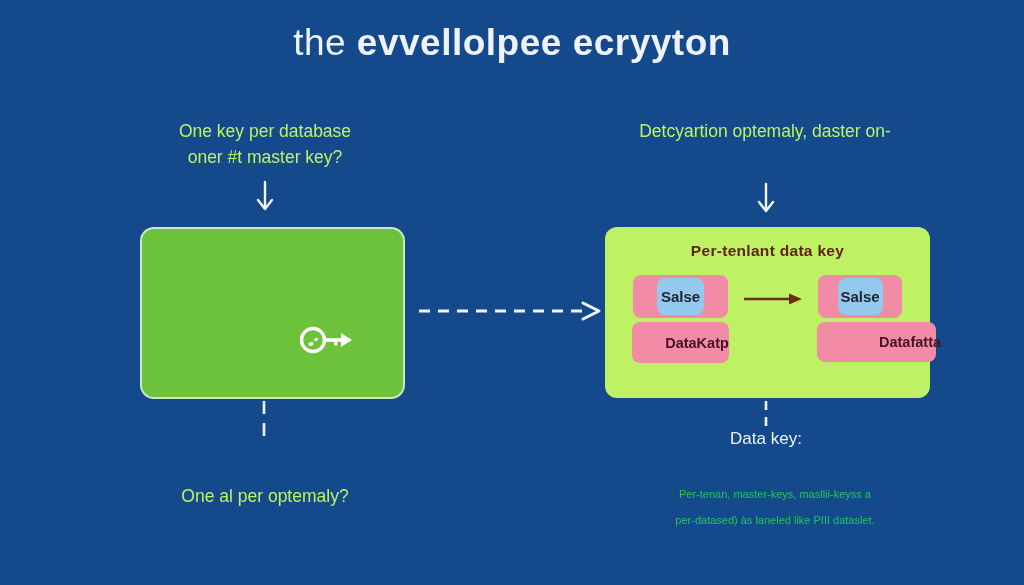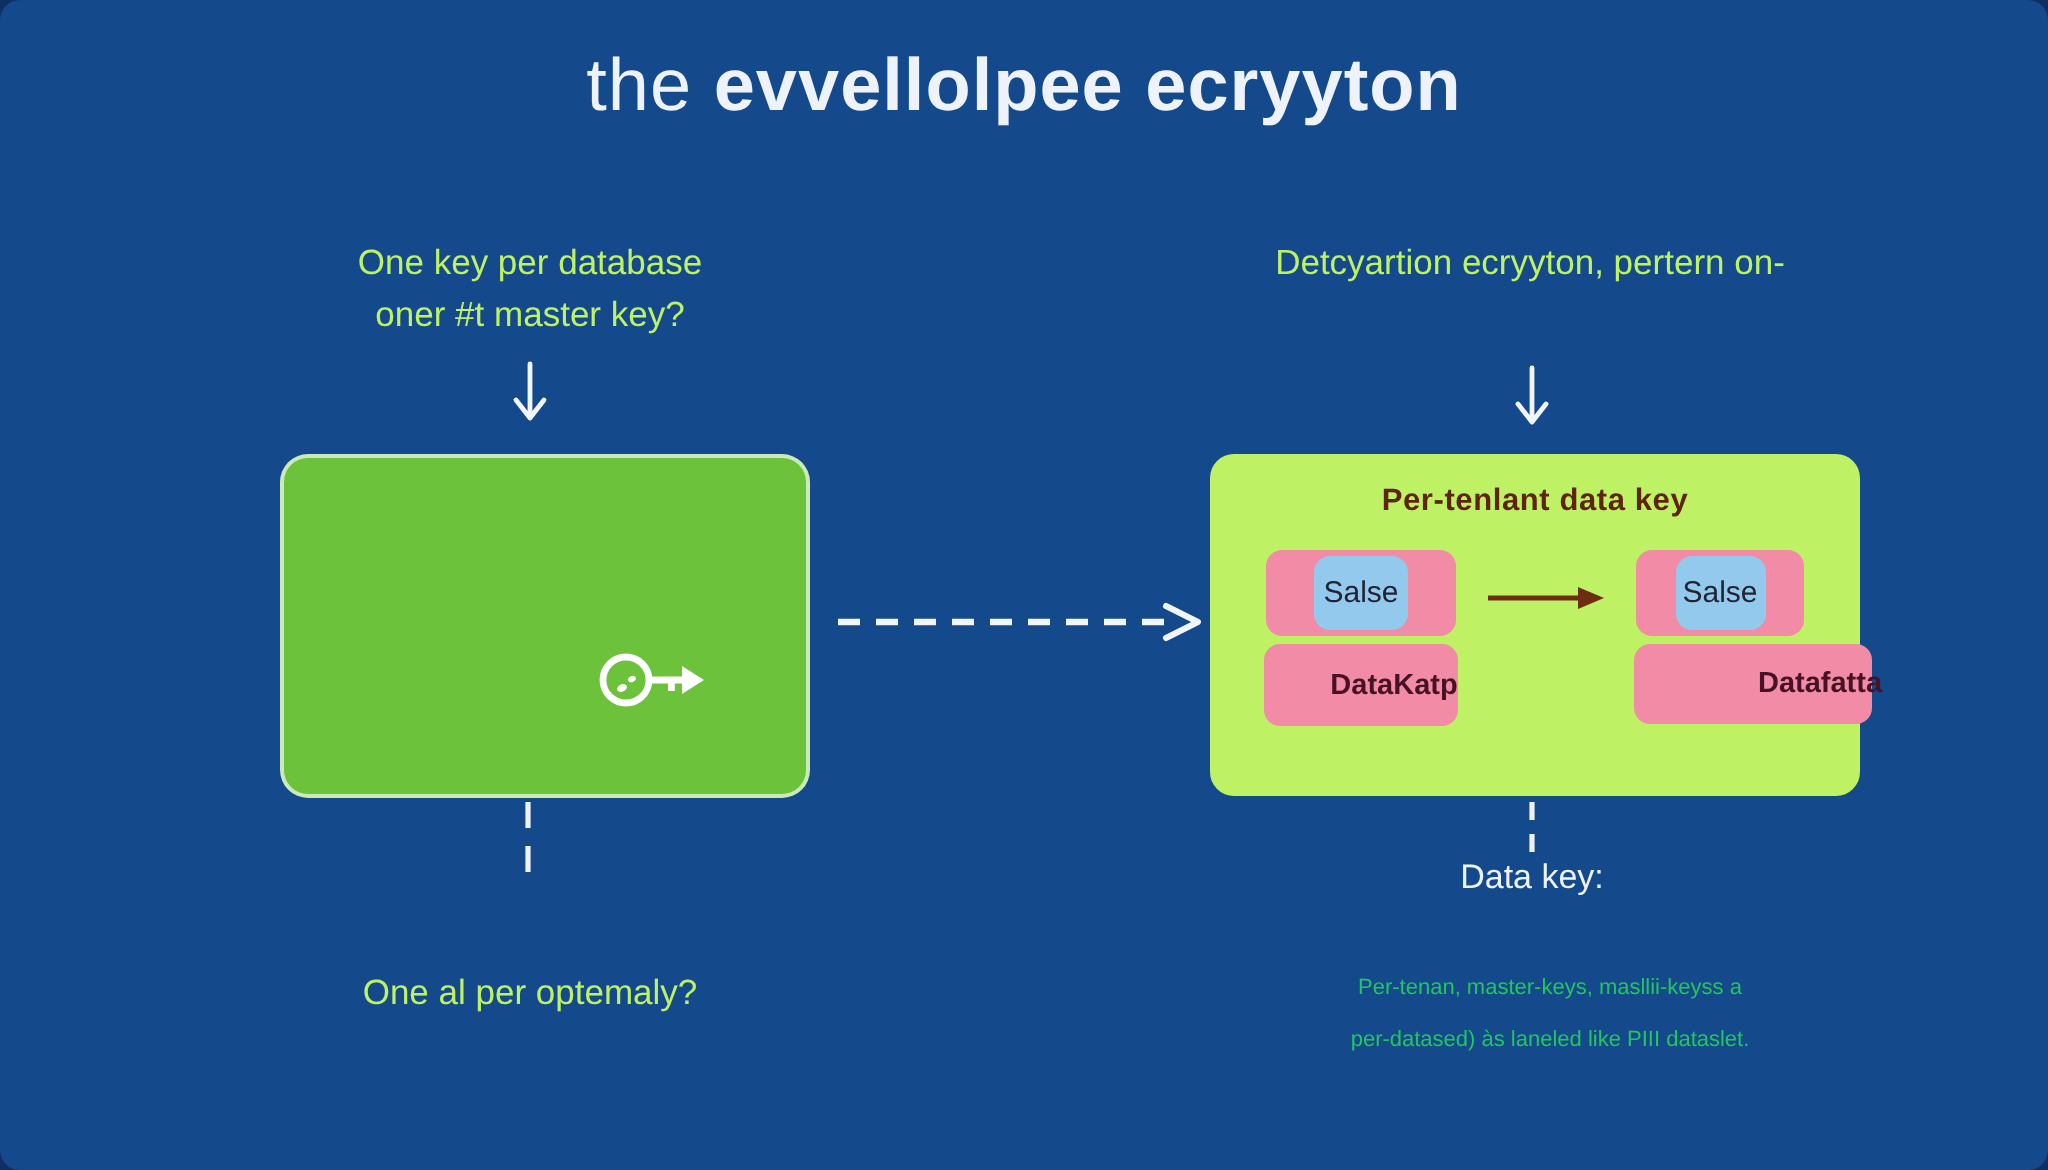--- a/index.html
+++ b/index.html
@@ -1,21 +1,20 @@
 <!DOCTYPE html>
 <html><head>
 <meta charset="utf-8">
 <style>
   html,body{margin:0;padding:0;background:#0d2f63;}
   .stage{
     position:relative;width:1024px;height:585px;overflow:hidden;
     background:#14498c;
     font-family:"Liberation Sans","DejaVu Sans",sans-serif;
     color:#edf2fa;
-    border-radius:10px;
   }
   .abs{position:absolute;}
   .title{
     top:22px;left:0;width:100%;text-align:center;
     font-size:37px;letter-spacing:.5px;color:#eef3fb;
   }
   .title .light{font-weight:400;}
   .title .bold{font-weight:700;}
   .qtext{
     text-align:center;font-size:17.5px;line-height:26px;color:#bef264;
@@ -43,21 +42,21 @@
     font-size:15.5px;font-weight:600;color:#5f2410;letter-spacing:.3px;
   }
   .pinkbox{
     background:#f28ba6;border-radius:8px;
     display:flex;align-items:center;justify-content:center;
   }
   .bluebox{
     background:#92c9ec;border-radius:8px;
     display:flex;align-items:center;justify-content:center;
   }
-  .env-label{font-size:15px;font-weight:400;color:#232433;text-align:right;}
+  .env-label{font-size:15px;font-weight:700;color:#232433;text-align:right;}
   .data-label{font-size:14.5px;font-weight:600;color:#471226;margin-left:33px;}
   .pk-l1{left:28px;top:48px;width:95px;height:43px;}
   .bl-l1{width:47px;height:37px;}
   .pk-l2{left:27px;top:95px;width:97px;height:41px;}
   .pk-r1{left:213px;top:48px;width:84px;height:43px;}
   .bl-r1{width:45px;height:37px;}
   .pk-r2{left:212px;top:95px;width:85px;height:40px;padding-left:34px;}
 </style>
 </head>
 <body>
@@ -68,21 +67,21 @@
     <span class="light">the</span>
     <span class="bold">evvellolpee ecryyton</span>
   </div>
 
   <div class="abs qtext q-top-left">
     <div>One key per database</div>
     <div>oner #t master key?</div>
   </div>
 
   <div class="abs qtext q-top-right">
-    <div>Detcyartion ecryyton, pertern on-</div>
+    <div>Detcyartion optemaly, daster on-</div>
   </div>
 
   <svg class="abs" style="left:255px;top:180px;" width="20" height="36" viewBox="0 0 20 36">
     <path d="M10 2 V27 M3 20 L10 29 L17 20" fill="none" stroke="#f2f6fc" stroke-width="2.4" stroke-linecap="round" stroke-linejoin="round"></path>
   </svg>
   <svg class="abs" style="left:756px;top:182px;" width="20" height="36" viewBox="0 0 20 36">
     <path d="M10 2 V27 M3 20 L10 29 L17 20" fill="none" stroke="#f2f6fc" stroke-width="2.4" stroke-linecap="round" stroke-linejoin="round"></path>
   </svg>
 
   <div class="abs green-box">

